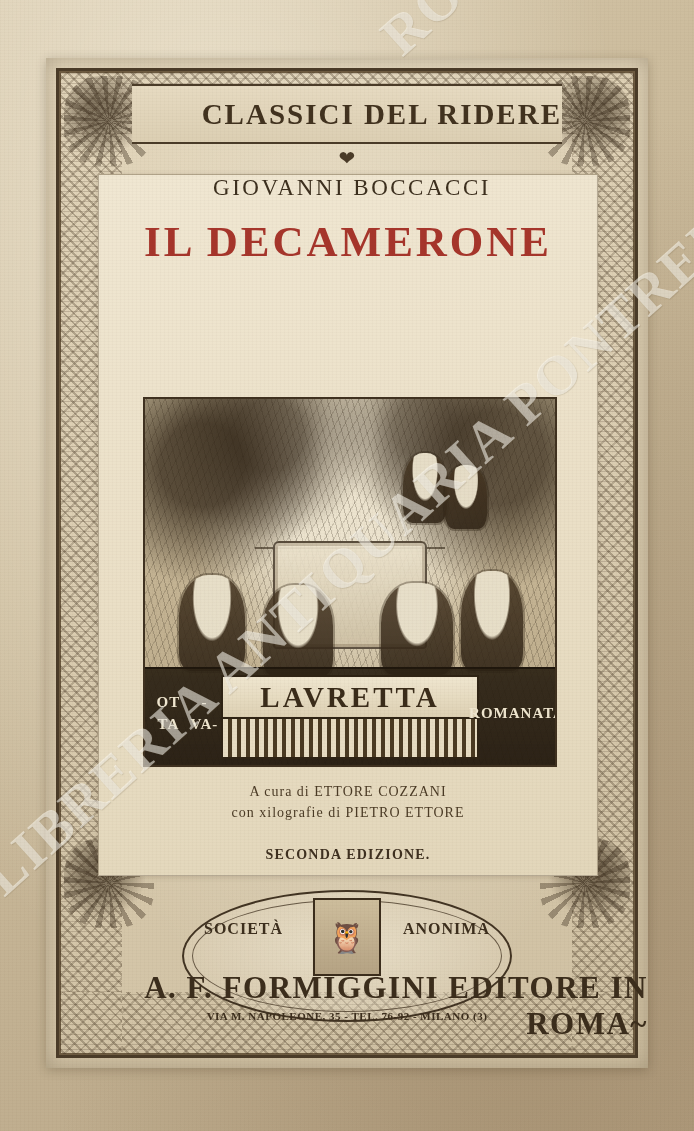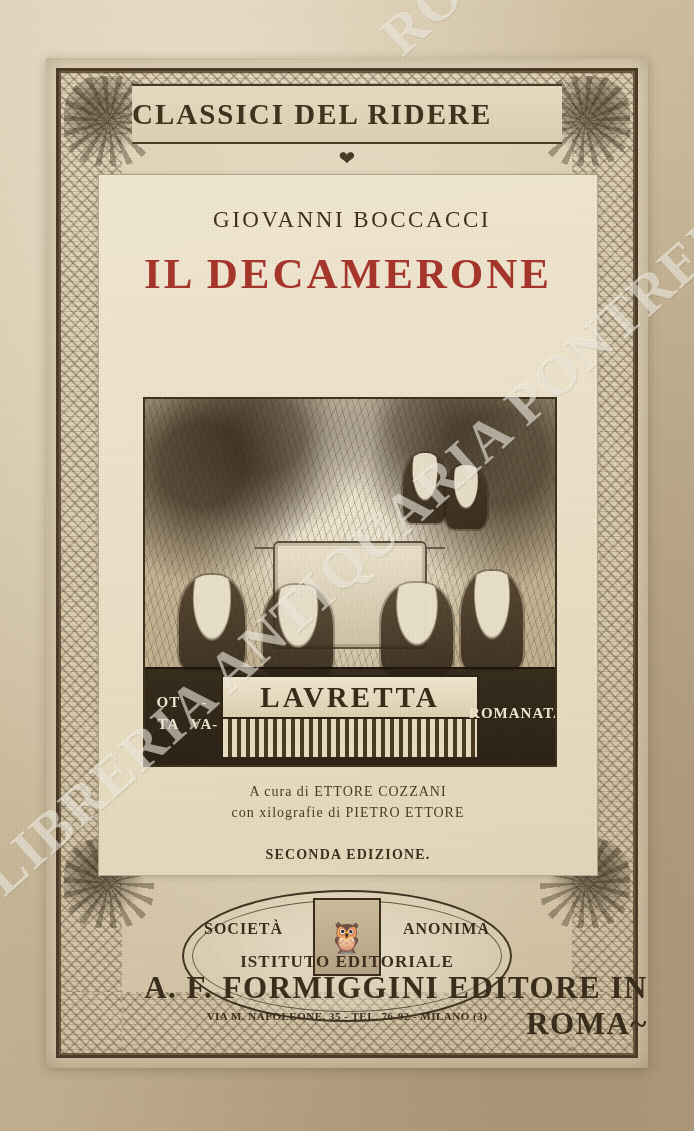--- a/index.html
+++ b/index.html
@@ -91,21 +91,21 @@
   .series-banner {
     position: absolute;
     left: 86px;
     right: 86px;
     top: 26px;
     height: 56px;
     border-top: 2px solid #4a3b28;
     border-bottom: 2px solid #4a3b28;
     display: flex;
     align-items: center;
-    justify-content: flex-start;
+    justify-content: flex-end;
     background: linear-gradient(#e6dac1, #dccfb3);
   }
   .series-title {
     font-family: "Liberation Serif", serif;
     font-size: 29px;
     letter-spacing: 2px;
     color: #41321f;
     font-weight: 700;
     text-transform: uppercase;
     white-space: nowrap;
@@ -128,21 +128,20 @@
     top: 116px;
     width: 498px;
     height: 700px;
     background: linear-gradient(170deg, #f0e7d2 0%, #eadfc6 55%, #e2d6ba 100%);
     border: 1px solid rgba(80,62,40,.35);
     box-shadow: 0 1px 6px rgba(60,45,25,.18);
     text-align: center;
   }
 
   .author {
-    margin-top: 32px;
     font-family: "Liberation Serif", serif;
     font-size: 23px;
     letter-spacing: 2.5px;
     color: #3c2f1e;
     text-transform: uppercase;
     padding-left: 8px;
   }
 
   .book-title {
     margin-top: 16px;
@@ -442,21 +441,20 @@
 
       <div class="edition">SECONDA EDIZIONE.</div>
     </div>
 
     <div class="seal">
       <div class="seal-ring"></div>
       <div class="seal-ring2"></div>
       <div class="seal-emblem">🦉</div>
       <div class="seal-left">SOCIETÀ</div>
       <div class="seal-right">ANONIMA</div>
-      <div class="seal-t seal-line2">ISTITUTO  EDITORIALE</div>
       <div class="seal-t seal-line4">VIA M. NAPOLEONE, 35 - TEL. 76-92 - MILANO (3)</div>
     </div>
 
     <div class="publisher">A. F. FORMIGGINI EDITORE IN ROMA~</div>
   </div>
 
   <div class="watermark">
     <div class="wm-text wm-1">LIBRERIA ANTIQUARIA PONTREMOLI</div>
     <div class="wm-text wm-2">ROMA</div>
   </div>

